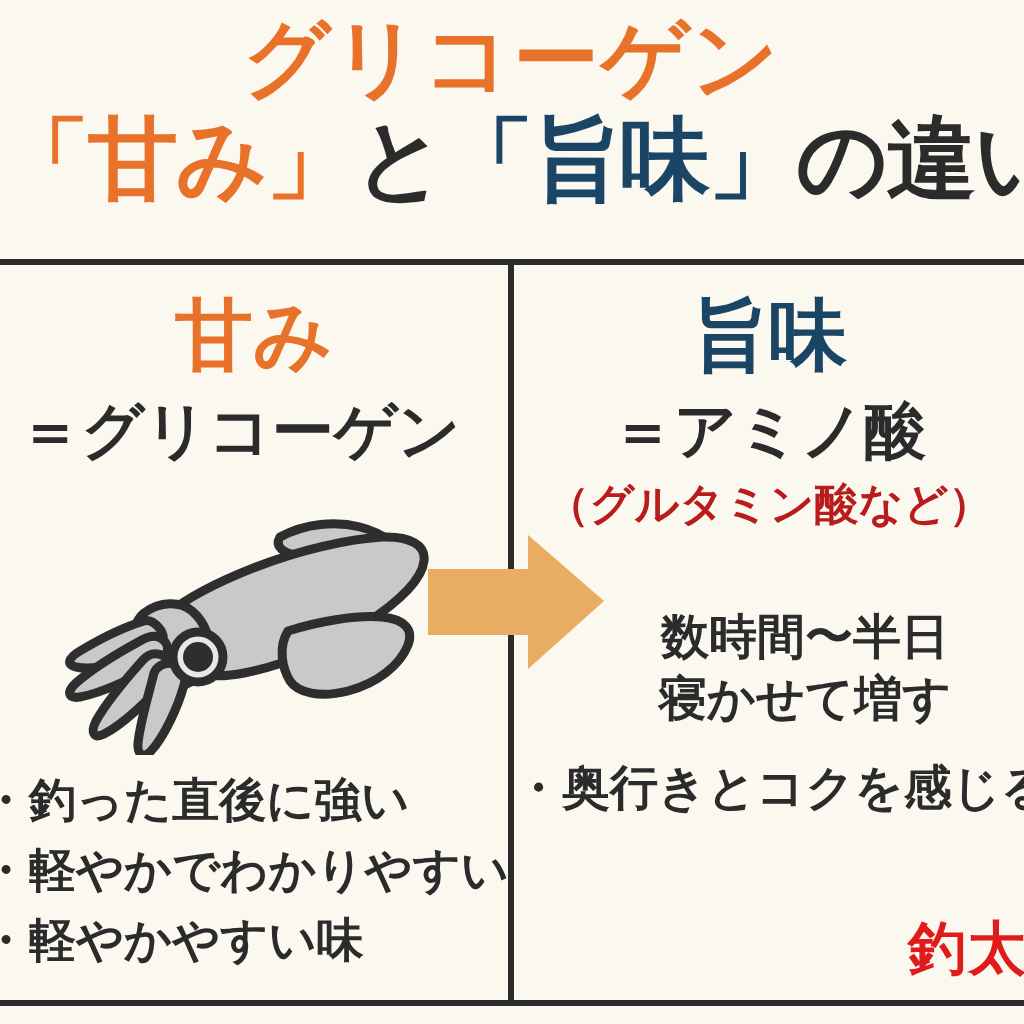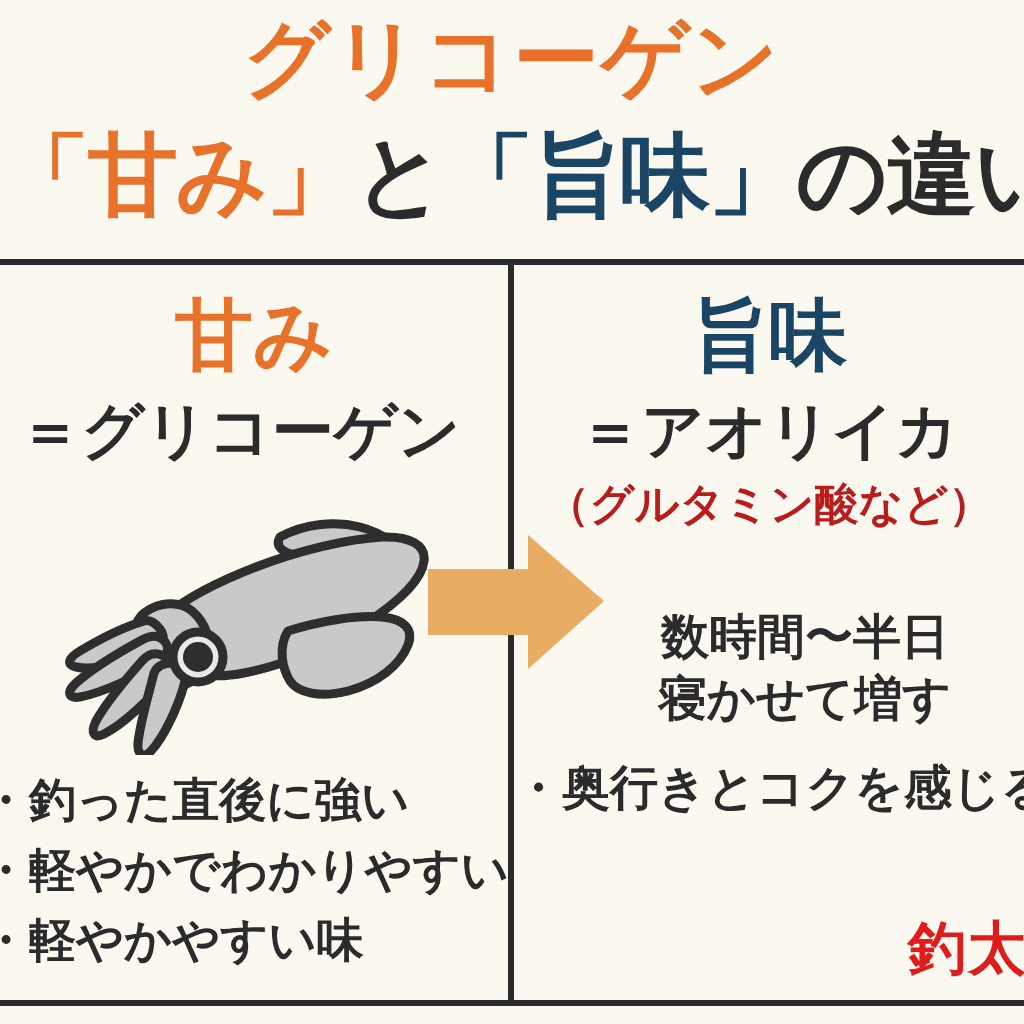--- a/index.html
+++ b/index.html
@@ -45,21 +45,20 @@
     top: 104px;
     left: 0;
     width: 1024px;
     text-align: center;
     font-size: 90px;
     line-height: 110px;
     font-weight: bold;
     color: #2B2B2B;
     white-space: nowrap;
     letter-spacing: -2px;
-    margin-top: 16px;
   }
   .t-orange { color: #E8722A; }
   .t-navy   { color: #1B4565; }
   .t-dark   { color: #2B2B2B; }
 
   
   .frame-top {
     position: absolute;
     left: 0; top: 259px;
     width: 1024px; height: 6px;
@@ -263,21 +262,21 @@
       <span class="bullet-line">・釣った直後に強い</span>
       <span class="bullet-line">・軽やかでわかりやすい</span>
       <span class="bullet-line">・軽やかやすい味</span>
     </div>
   </div>
 
   <div class="col col-right">
 
     <div class="col-heading right-h">旨味</div>
 
-    <div class="col-formula">＝アオリイカ</div>
+    <div class="col-formula">＝アミノ酸</div>
 
     <div class="col-subnote">（グルタミン酸など）</div>
 
     <div class="right-mid">
       <span class="bullet-line">数時間〜半日</span>
       <span class="bullet-line">寝かせて増す</span>
     </div>
 
     <div class="right-bullets">
       <span class="bullet-line">・奥行きとコクを感じる</span>

